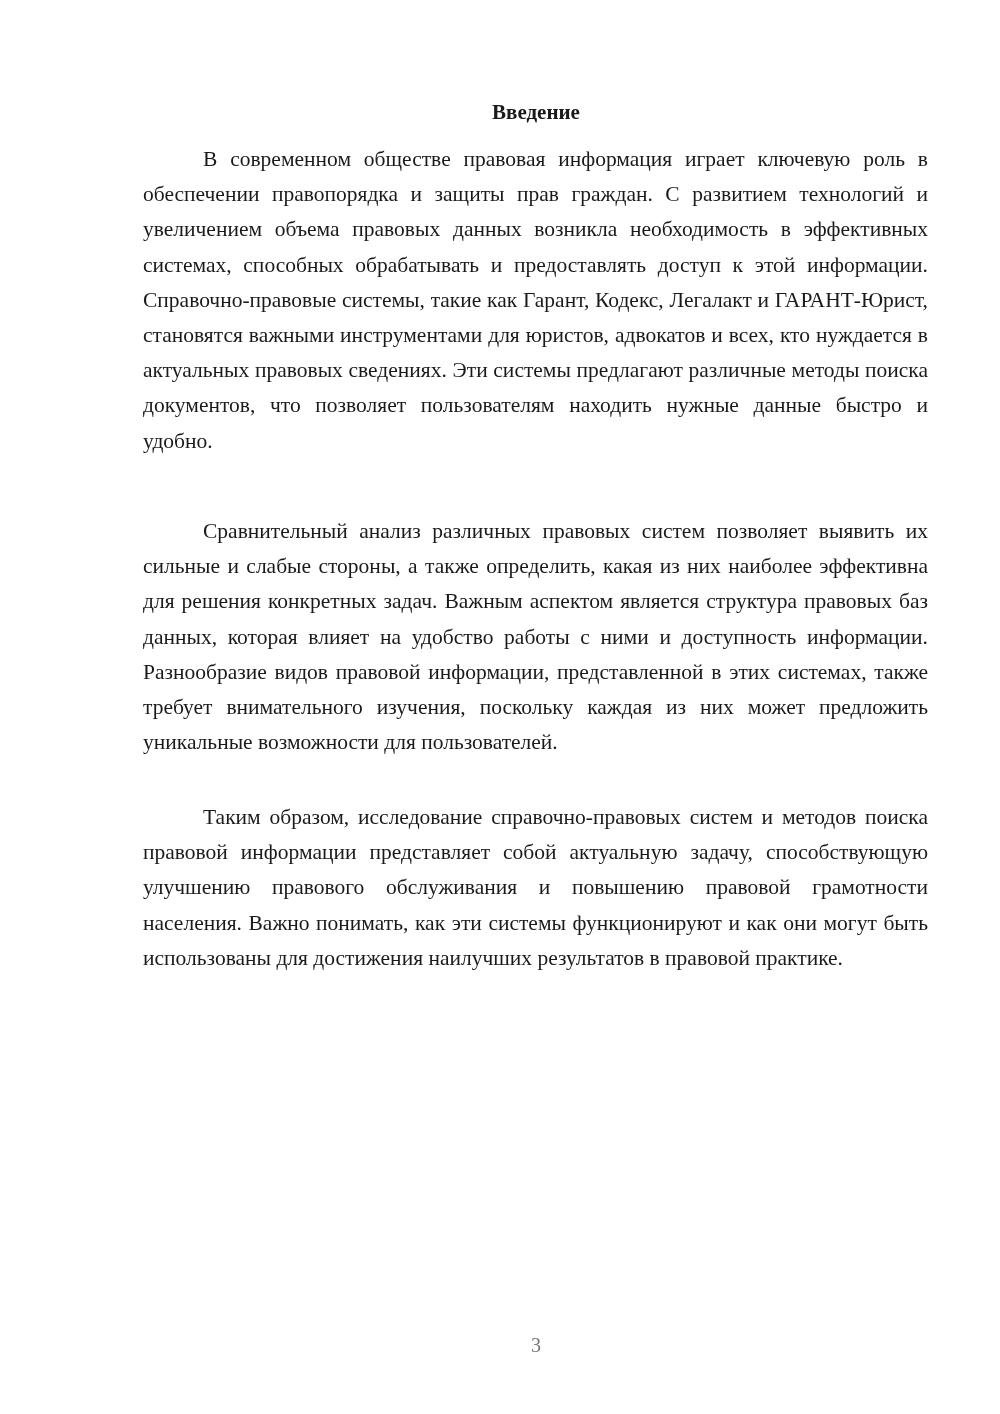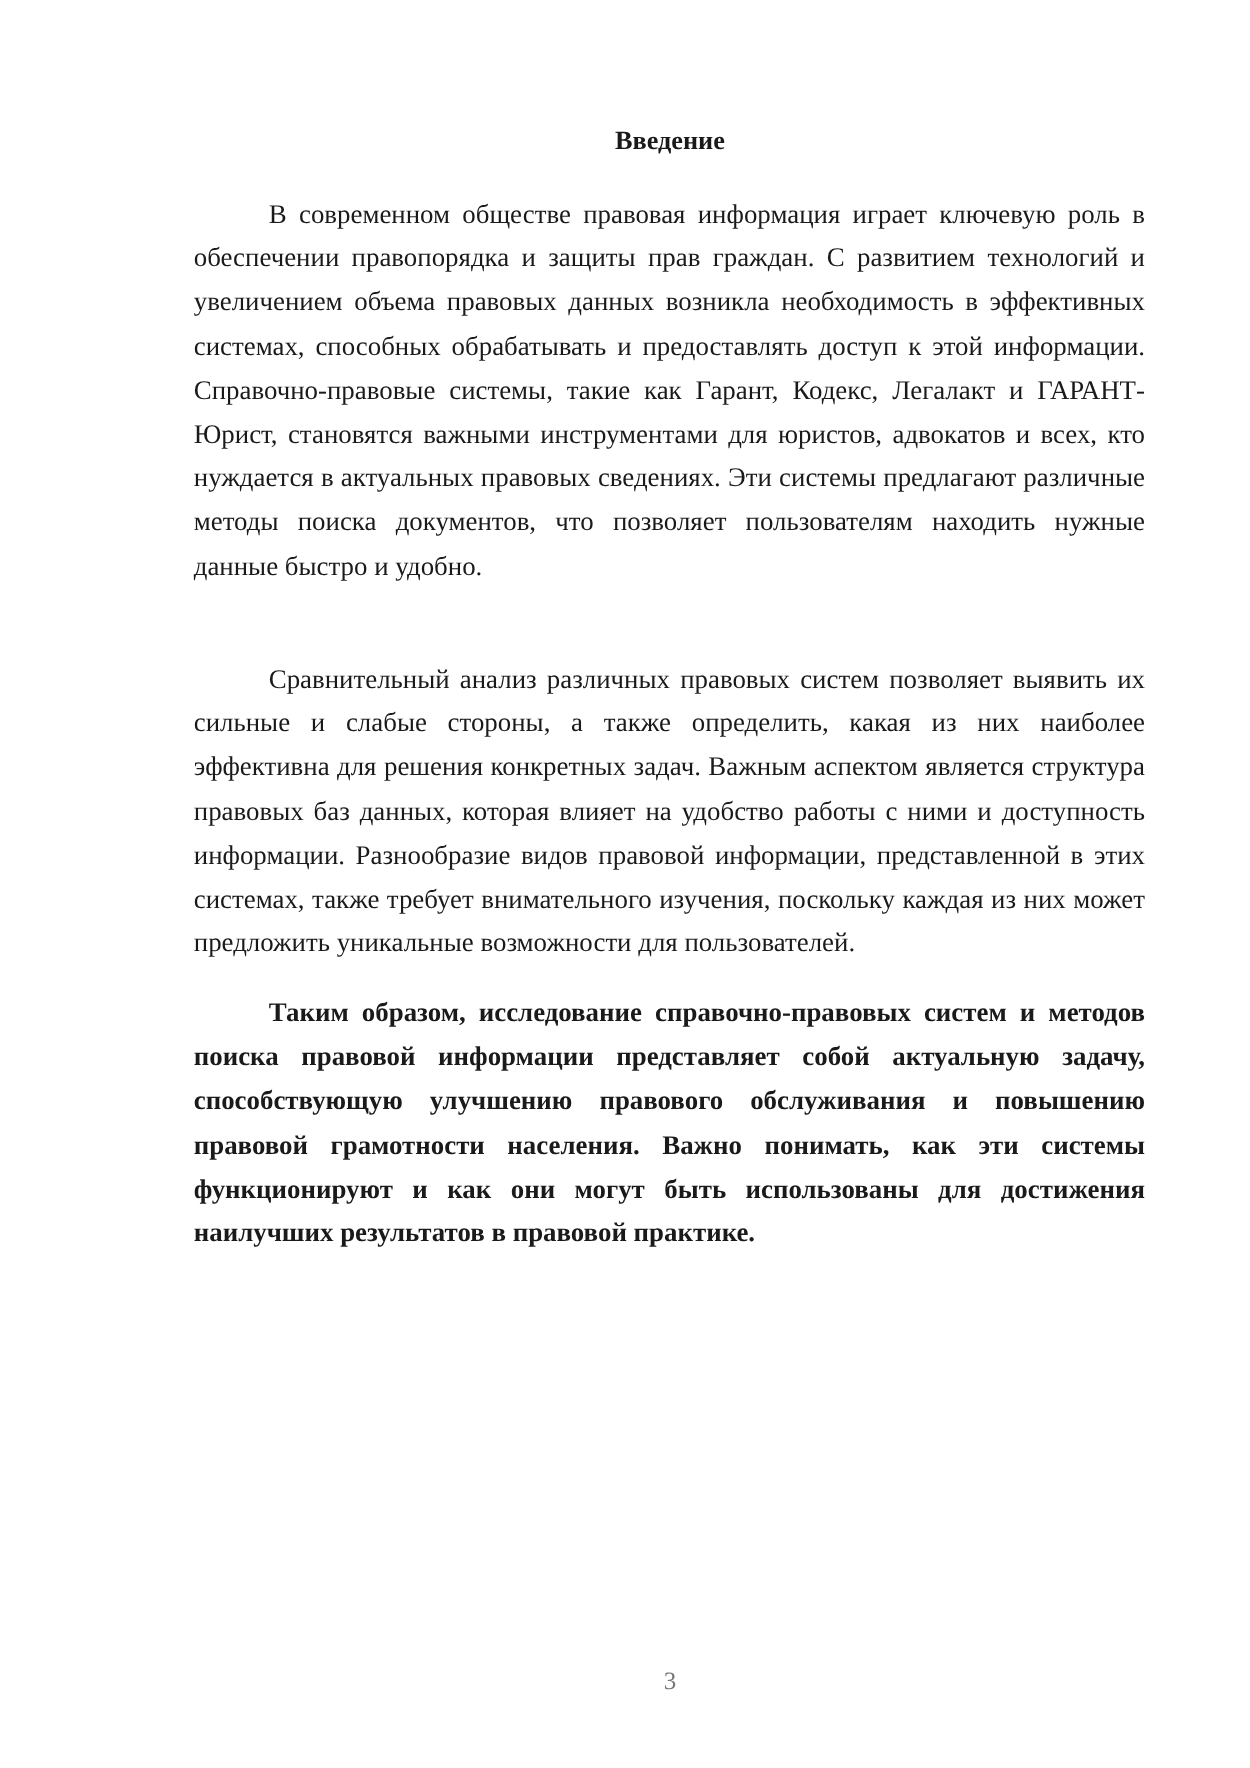--- a/index.html
+++ b/index.html
@@ -3,24 +3,24 @@
 <meta charset="utf-8">
 <style>
   html, body { margin:0; padding:0; background:#ffffff; }
   body { width:1000px; height:1414px; position:relative; overflow:hidden;
          font-family:"Liberation Serif", "DejaVu Serif", serif; color:#1a1a1a; }
   .page { position:absolute; left:0; top:0; width:1000px; height:1414px; background:#fff;border-radius:26px; }
   .title { position:absolute; top:98px; left:0; width:1072px; text-align:center;
            font-weight:bold; font-size:21px; line-height:28px; }
   .body-text { position:absolute; left:143px; width:785px; font-size:21.5px;
                line-height:35.2px; text-align:justify; }
-  .body-text p { margin:12px; text-indent:60px; text-align:justify; }
+  .body-text p { margin:0; text-indent:60px; text-align:justify; }
   #p1 { top:142px; }
   #p2 { top:514px; }
-  #p3 { top:781px;font-weight:bold; }
+  #p3 { top:800px; }
   .page-num { position:absolute; top:1334px; left:0; width:1072px; text-align:center;
               font-size:20px; color:#777; }
 </style>
 </head>
 <body>
 
 <div class="page">
   <div class="title">Введение</div>
 
   <div class="body-text" id="p1">

